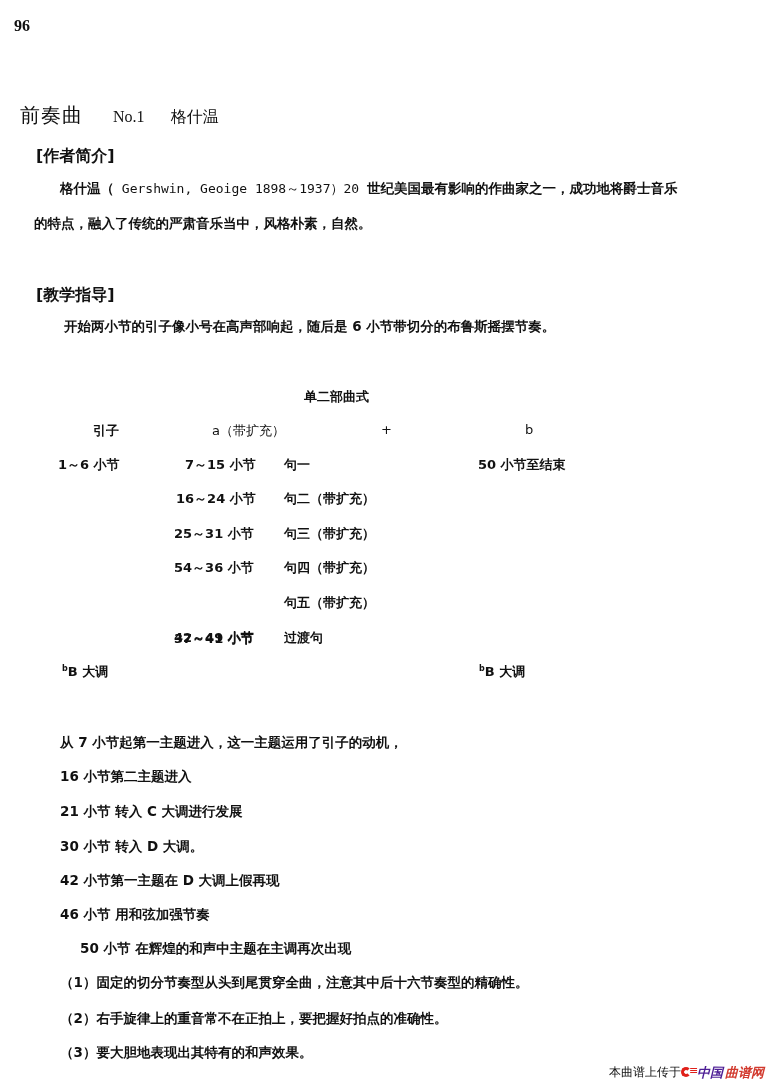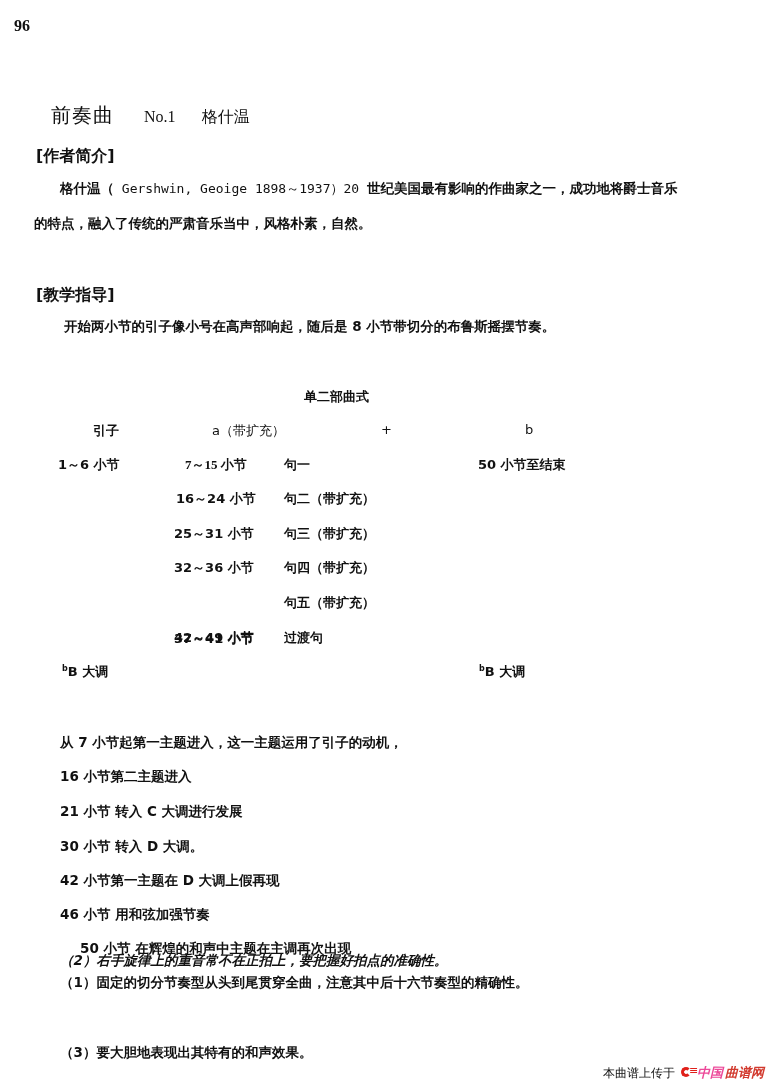--- a/index.html
+++ b/index.html
@@ -3,72 +3,72 @@
 <meta charset="utf-8">
 <style>
   html, body { margin: 0; padding: 0; background: #ffffff; }
   body {
     width: 780px; height: 1090px; position: relative; overflow: hidden;
     font-family: "DejaVu Serif", "Liberation Serif", serif;
     color: #111111;
   }
   .abs { position: absolute; white-space: nowrap; }
   .page-num { left: 14px; top: 17px; font-size: 16px; font-weight: bold; font-family: "Liberation Serif", serif; }
-  .title { left: 51px; top: 102px; font-size: 19px; }
+  .title { left: 20px; top: 102px; font-size: 19px; }
   .title .t1 { font-family: "DejaVu Serif", serif; font-size: 20px; letter-spacing: 1px; }
   .title .t2 { font-family: "Liberation Serif", serif; font-size: 16px; margin-left: 24px; }
   .title .t3 { font-size: 16px; margin-left: 20px; }
   .section-head { font-size: 16px; font-weight: bold; font-family: "DejaVu Sans", sans-serif; }
   .body-text { font-size: 13.5px; font-weight: bold; font-family: "DejaVu Sans", sans-serif; }
   .mono-ish { font-family: "DejaVu Sans Mono", monospace; font-weight: normal; font-size: 13px; margin-top: 40px; }
   .tbl { font-size: 13px; font-weight: bold; font-family: "DejaVu Sans", sans-serif; }
   .flat { font-size: 8px; vertical-align: 5px; }
-  .footer { right: 16px; top: 1064px; font-size: 12px; font-family: "DejaVu Sans", sans-serif; display: flex; align-items: center; gap: 6px; }
+  .footer { right: 16px; top: 1064px; font-size: 12px; font-family: "DejaVu Sans", sans-serif; display: flex; }
   .logo { display: inline-flex; align-items: center; gap: 2px; }
   .logo-mark { display: inline-block; width: 14px; height: 12px; position: relative; }
   .logo-mark::before { content: ""; position: absolute; left: 0; top: 0; width: 10px; height: 10px; border: 3px solid #e0201a; border-right-color: transparent; border-radius: 50%; box-sizing: border-box; }
   .logo-mark::after { content: "≡"; position: absolute; left: 8px; top: -3px; font-size: 11px; color: #e0201a; }
-  .logo-cn { font-weight: bold; font-style: italic; color: #ec4899; font-size: 13px; }
+  .logo-cn { font-weight: bold; font-style: italic; color: #4c1d95; font-size: 13px; }
   .logo-cn2 { font-weight: bold; font-style: italic; color: #d23a2e; font-size: 13px; }
 </style>
 </head>
 <body>
 
 <div class="abs page-num">96</div>
 
 <div class="abs title">
   <span class="t1">前奏曲</span>
   <span class="t2">No.1</span>
   <span class="t3">格什温</span>
 </div>
 
 <div class="abs section-head" style="left:36px; top:146px;">[作者简介]</div>
 <div class="abs body-text" style="left:60px; top:180px;">
   <span>格什温（</span><span class="mono-ish"> Gershwin, Geoige 1898～1937）20 </span><span>世纪美国最有影响的作曲家之一，成功地将爵士音乐</span>
 </div>
 <div class="abs body-text" style="left:34px; top:215px;">的特点，融入了传统的严肃音乐当中，风格朴素，自然。</div>
 
 <div class="abs section-head" style="left:36px; top:285px;">[教学指导]</div>
-<div class="abs body-text" style="left:64px; top:318px;">开始两小节的引子像小号在高声部响起，随后是 8 小节带切分的布鲁斯摇摆节奏。</div>
+<div class="abs body-text" style="left:64px; top:318px;">开始两小节的引子像小号在高声部响起，随后是 6 小节带切分的布鲁斯摇摆节奏。</div>
 
 <div class="abs tbl" style="left:304px; top:388px;">单二部曲式</div>
 <div class="abs tbl" style="left:93px; top:422px;">引子</div>
 <div class="abs tbl" style="left:212px; top:422px; font-weight:normal;">a（带扩充）</div>
 <div class="abs tbl" style="left:381px; top:422px; font-weight:normal;">+</div>
 <div class="abs tbl" style="left:525px; top:422px; font-weight:normal;">b</div>
 
 <div class="abs tbl" style="left:58px; top:456px;">1～6 小节</div>
 
-<div class="abs tbl" style="left:185px; top:456px;font-family:Liberation Serif, serif;">7～15 小节</div>
+<div class="abs tbl" style="left:185px; top:456px;">7～15 小节</div>
 <div class="abs tbl" style="left:284px; top:456px;">句一</div>
 <div class="abs tbl" style="left:176px; top:490px;">16～24 小节</div>
 <div class="abs tbl" style="left:284px; top:490px;">句二（带扩充）</div>
 <div class="abs tbl" style="left:174px; top:525px;">25～31 小节</div>
 <div class="abs tbl" style="left:284px; top:525px;">句三（带扩充）</div>
-<div class="abs tbl" style="left:174px; top:559px;">32～36 小节</div>
+<div class="abs tbl" style="left:174px; top:559px;">54～36 小节</div>
 <div class="abs tbl" style="left:284px; top:559px;">句四（带扩充）</div>
 <div class="abs tbl" style="left:174px; top:594px;margin-top:36px;">37～41 小节</div>
 <div class="abs tbl" style="left:284px; top:594px;">句五（带扩充）</div>
 <div class="abs tbl" style="left:174px; top:629px;">42～49 小节</div>
 <div class="abs tbl" style="left:284px; top:629px;">过渡句</div>
 
 <div class="abs tbl" style="left:478px; top:456px;">50 小节至结束</div>
 
 <div class="abs tbl" style="left:62px; top:663px;">
   <span class="flat">b</span><span>B 大调</span>
@@ -79,21 +79,21 @@
 
 <div class="abs body-text" style="left:60px; top:734px;">从 7 小节起第一主题进入，这一主题运用了引子的动机，</div>
 <div class="abs body-text" style="left:60px; top:768px;">16 小节第二主题进入</div>
 <div class="abs body-text" style="left:60px; top:803px;">21 小节 转入 C 大调进行发展</div>
 <div class="abs body-text" style="left:60px; top:838px;">30 小节 转入 D 大调。</div>
 <div class="abs body-text" style="left:60px; top:872px;">42 小节第一主题在 D 大调上假再现</div>
 <div class="abs body-text" style="left:60px; top:906px;">46 小节 用和弦加强节奏</div>
 <div class="abs body-text" style="left:60px; top:940px;margin-left:20px;">50 小节 在辉煌的和声中主题在主调再次出现</div>
 
 <div class="abs body-text" style="left:60px; top:974px;">（1）固定的切分节奏型从头到尾贯穿全曲，注意其中后十六节奏型的精确性。</div>
-<div class="abs body-text" style="left:60px; top:952px;font-style:italic;">（2）右手旋律上的重音常不在正拍上，要把握好拍点的准确性。</div>
+<div class="abs body-text" style="left:60px; top:1010px;">（2）右手旋律上的重音常不在正拍上，要把握好拍点的准确性。</div>
 <div class="abs body-text" style="left:60px; top:1044px;">（3）要大胆地表现出其特有的和声效果。</div>
 
 <div class="abs footer">
   <span>本曲谱上传于</span>
   <span class="logo">
     <span class="logo-mark"></span>
     <span class="logo-cn">中国</span>
       <span class="logo-cn2">曲谱网</span>
   </span>
 </div>

